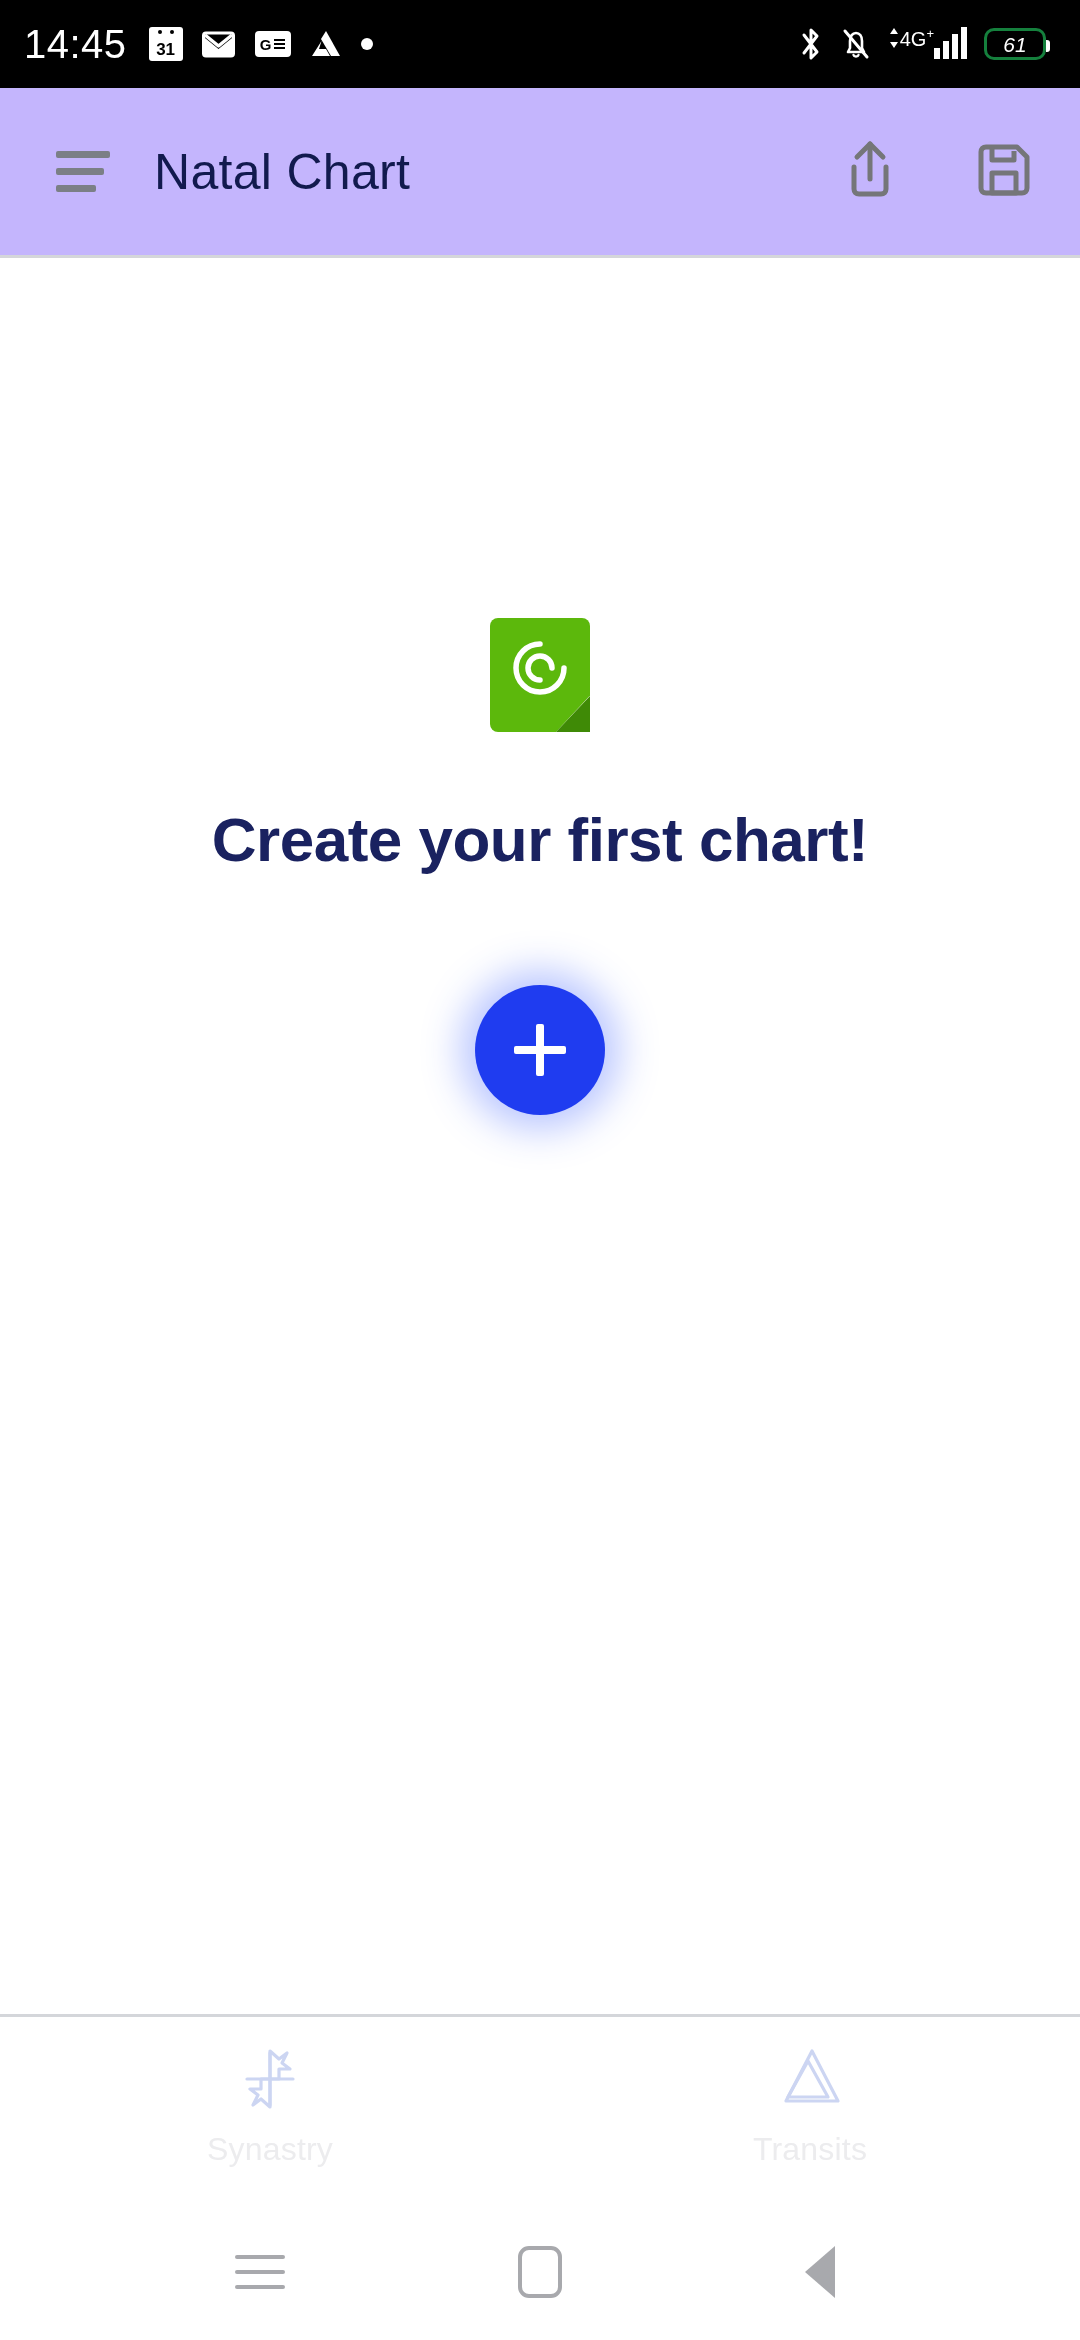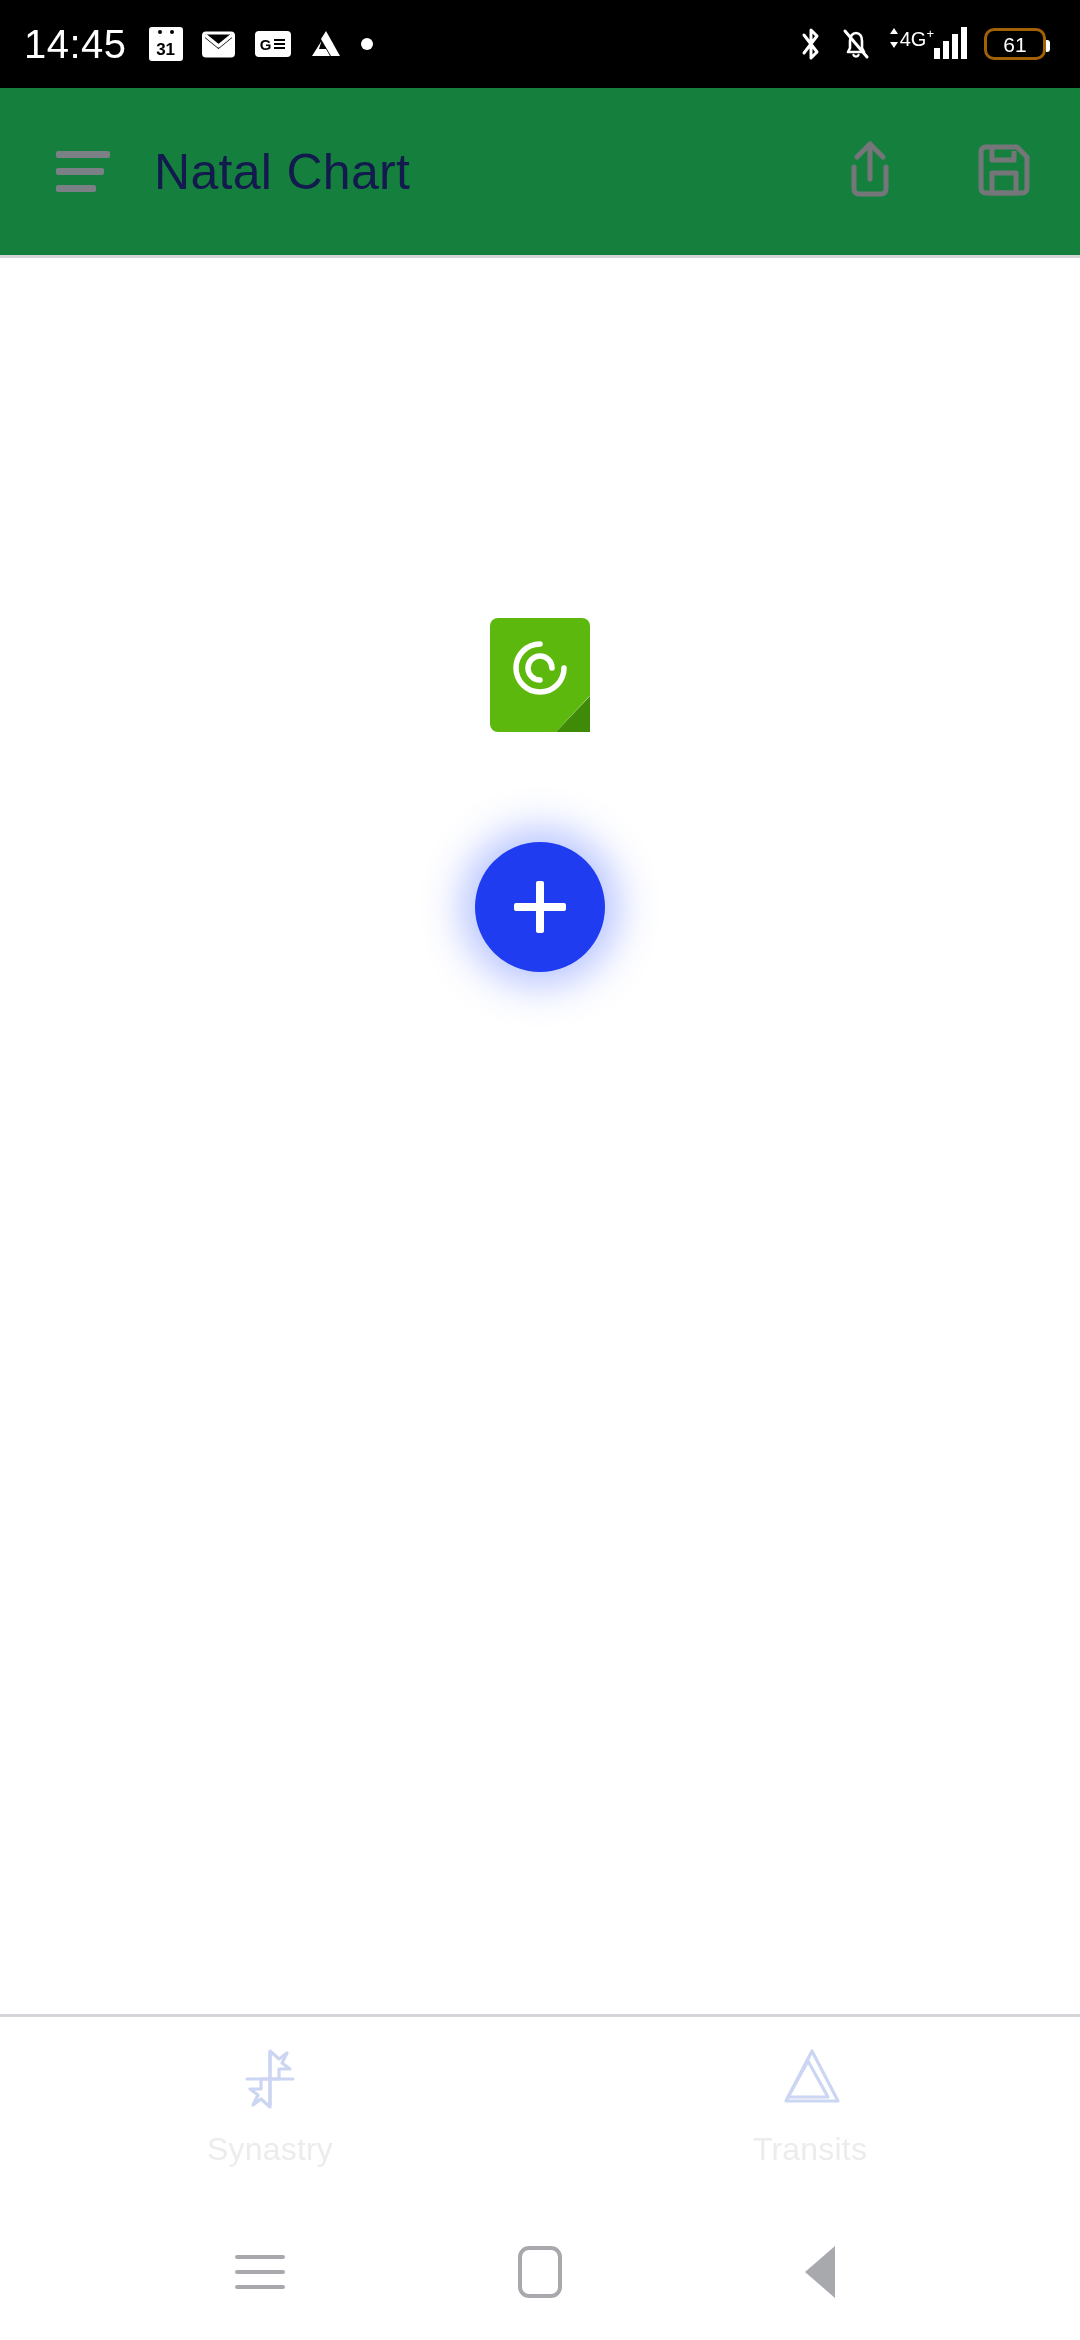--- a/index.html
+++ b/index.html
@@ -42,35 +42,35 @@
     width:36px; height:26px; background:#ffffff; border-radius:4px;
     display:flex; align-items:center; justify-content:center; gap:3px;
   }
   .news-icon .g { font-size:15px; font-weight:bold; color:#000; line-height:1; }
   .news-icon .lines { display:flex; flex-direction:column; gap:2px; }
   .news-icon .lines i { width:11px; height:2px; background:#000; display:block; }
 
   .dot-icon { width:12px; height:12px; border-radius:50%; background:#fff; }
 
   .batt {
-    width:62px; height:32px; border:3px solid #a16207; border-radius:10px;
-    display:flex; align-items:center; justify-content:center; position:relative;
+    width:62px; height:32px; border:3px solid #15803d; border-radius:10px;
+    display:flex; align-items:center; justify-content:center; position:relative;font-style:italic;
   }
   .batt:after { content:""; position:absolute; right:-7px; top:9px; width:4px; height:12px; background:#fff; border-radius:0 3px 3px 0; }
   .batt span { font-size:21px; color:#ffffff; line-height:1; }
 
   .net-wrap { display:flex; align-items:flex-end; gap:0; }
   .net-label { font-size:20px; color:#fff; line-height:1; position:relative; top:-10px; }
   .bars { display:flex; align-items:flex-end; gap:3px; height:30px; }
   .bars i { width:6px; background:#fff; display:block; }
 
   
   .app-bar {
     height:170px; flex:0 0 170px;
-    background:#15803d;
+    background:#c4b5fd;
     display:flex; align-items:center;
     padding:0 40px 0 56px;
     border-bottom:3px solid #d4d6da;
   }
   .hamburger { width:54px; display:flex; flex-direction:column; gap:10px; cursor:pointer; }
   .hamburger i { height:7px; background:#7b7f86; border-radius:2px; display:block; }
   .hamburger i:nth-child(1) { width:54px; }
   .hamburger i:nth-child(2) { width:48px; }
   .hamburger i:nth-child(3) { width:40px; }
   .app-title {
@@ -277,20 +277,21 @@
       <span class="sheet"></span>
       <span class="fold"></span>
       <span class="swirl">
         <svg width="60" height="60" viewBox="0 0 60 60">
           <path d="M30 6 A24 24 0 1 0 54 30" fill="none" stroke="#ffffff" stroke-width="5.5" stroke-linecap="round"></path>
           <path d="M42 30 A12 12 0 1 0 30 42" fill="none" stroke="#ffffff" stroke-width="5.5" stroke-linecap="round"></path>
         </svg>
       </span>
     </div>
 
+    <div class="headline">Create your first chart!</div>
 
     <div class="fab-wrap">
       <div class="fab">
         <span class="plus"></span>
       </div>
     </div>
   </div>
 
   <div class="bottom-nav">
 

